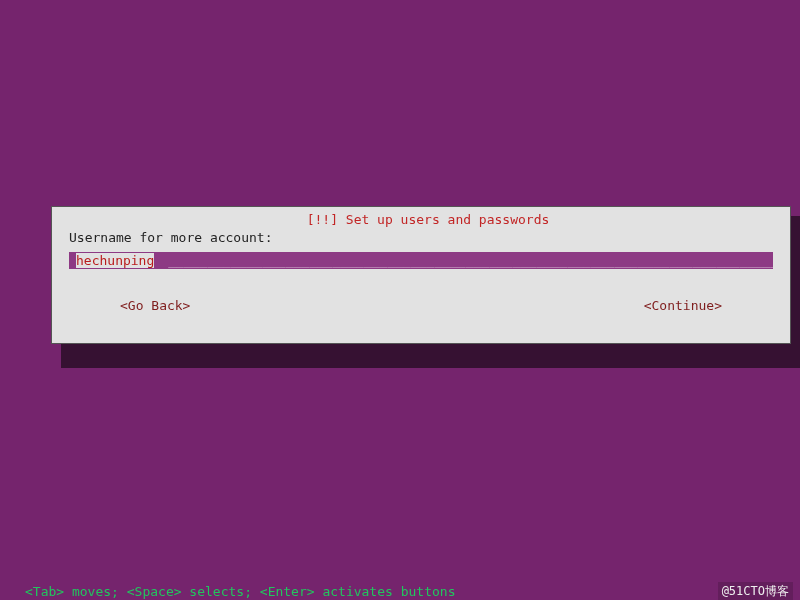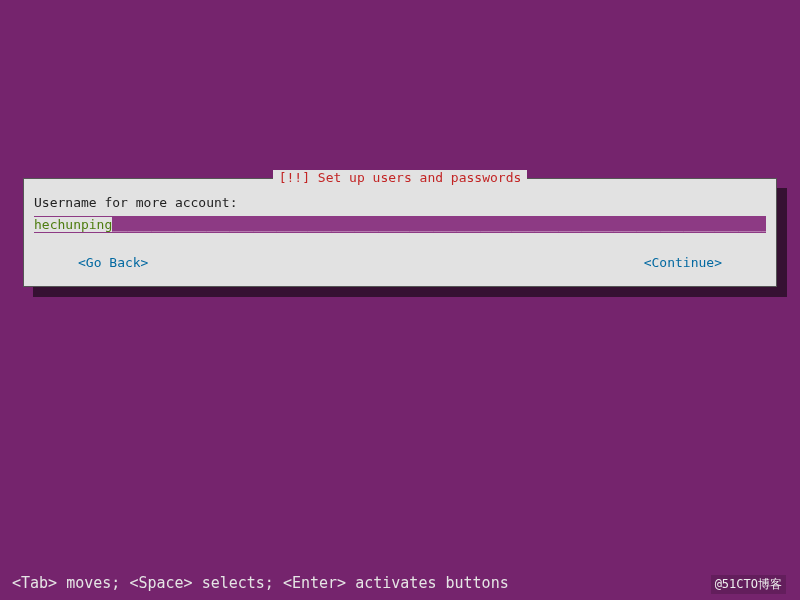--- a/index.html
+++ b/index.html
@@ -1,16 +1,16 @@
 <!DOCTYPE html>
 <html><head>
   <meta charset="utf-8">
   <style>
     * {
-      margin: 0;
+      margin: 7px;
       padding: 0;
       box-sizing: border-box;
     }
     body {
       width: 800px;
       height: 600px;
       background: #75246d;
       font-family: "DejaVu Sans Mono", "Liberation Mono", monospace;
       font-size: 13px;
       position: relative;
@@ -63,41 +63,41 @@
       color: #fff;
       height: 17px;
       line-height: 17px;
       white-space: nowrap;
       overflow: hidden;
       margin-bottom: 22px;
       padding: 0;
     }
     .input-value {
       background: #e2e2e2;
-      color: #4d7c0f;
+      color: #b91c1c;
     }
     .input-fill {
       color: #d9b6d5;
       letter-spacing: 0;
     }
     .button-row {
       display: flex;
       justify-content: space-between;
       padding: 0 44px 0 44px;
     }
     .tui-button {
-      color: #0369a1;
+      color: #7f1d1d;
       cursor: pointer;
     }
     .footer-help {
       position: absolute;
       bottom: 8px;
-      left: 12px;
-      color: #e5e5e5;
-      font-size: 15px;
+      left: 4px;
+      color: #22c55e;
+      font-size: 13px;
     }
     .watermark {
       position: absolute;
       bottom: 6px;
       right: 14px;
       color: #eee;
       font-size: 12px;
       background: rgba(0,0,0,0.15);
       padding: 1px 4px;
     }

